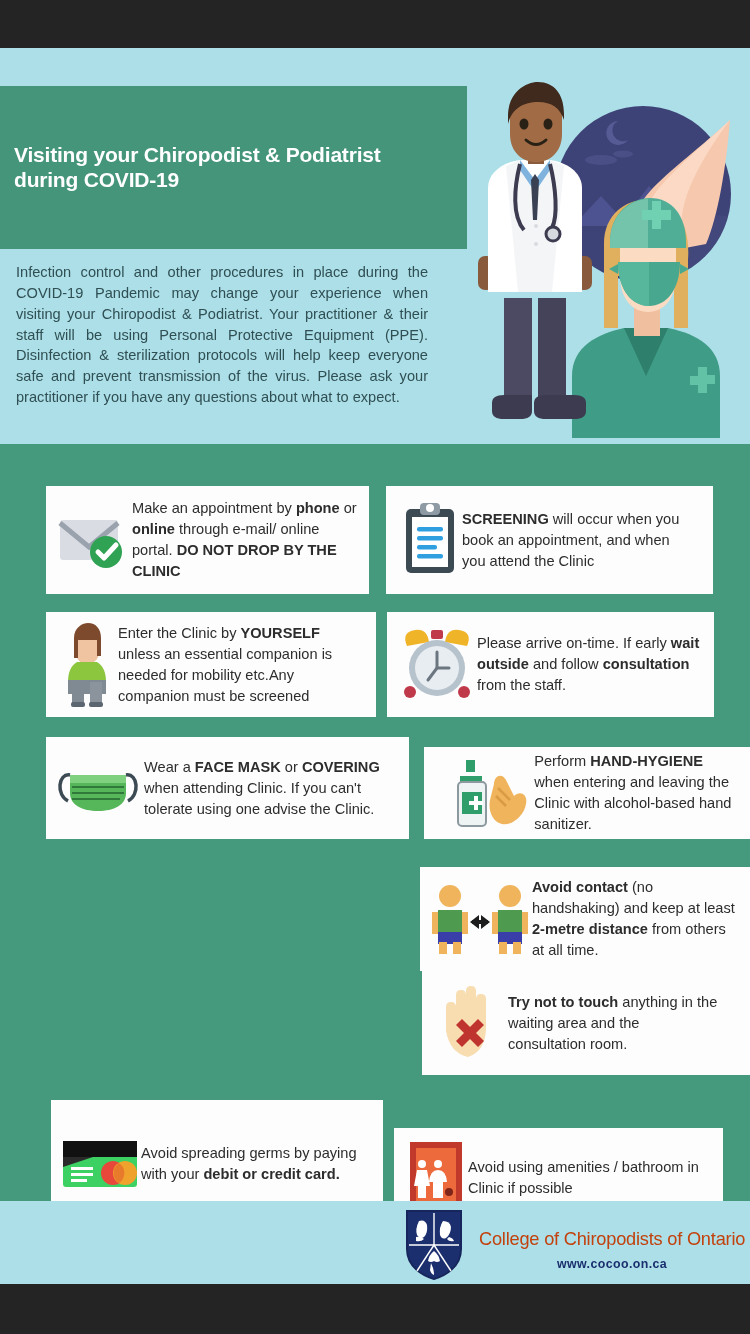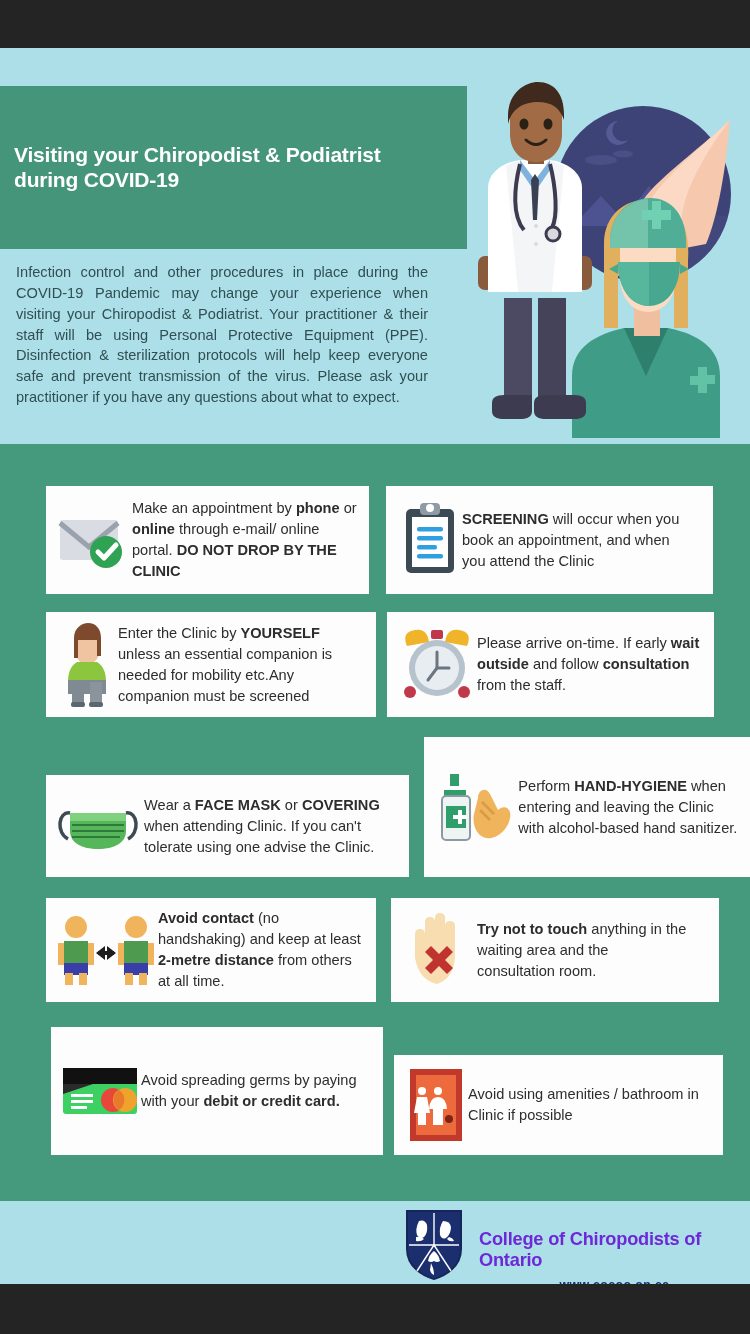--- a/index.html
+++ b/index.html
@@ -46,40 +46,40 @@
   .card .ctext b { font-weight: bold; }
 
   
   .r1 .c-left  { margin-left: 46px; width: 323px; height: 108px; padding: 9px 10px 9px 8px; }
   .r1 .c-right { margin-left: 17px; width: 327px; height: 108px; padding: 9px 16px 9px 12px; }
   .r2 { margin-top: 18px; }
   .r2 .c-left  { margin-left: 46px; width: 330px; height: 105px; padding: 7px 10px 7px 10px; }
   .r2 .c-right { margin-left: 11px; width: 327px; height: 105px; padding: 7px 14px 7px 10px; }
   .r3 { margin-top: 20px; }
   .r3 .c-left  { margin-left: 46px; width: 366px; height: 102px; padding: 7px 8px 7px 6px; }
-  .r3 .c-right { margin-left: 15px; width: 328px; height: 140px; padding: 7px 12px 7px 8px; }
-  .r4 { margin-top: 21px; }
+  .r3 .c-right { margin-left: 15px; width: 328px; height: 92px; padding: 7px 12px 7px 24px; }
+  .r4 { margin-top: 28px; flex-direction: column; }
   .r4 .c-left  { margin-left: 46px; width: 330px; height: 104px; padding: 7px 8px 7px 8px; }
   .r4 .c-right { margin-left: 15px; width: 328px; height: 104px; padding: 7px 32px 7px 10px; }
   .r5 { margin-top: 25px; }
   .r5 .c-left  { margin-left: 51px; width: 332px; height: 128px; padding: 7px 10px 7px 8px; }
   .r5 .c-right { margin-left: 11px; width: 329px; height: 100px; padding: 7px 14px 7px 10px; }
 
   
   .footer { position: relative; width: 750px; height: 83px; background: #addfe8; }
   .contact { position: absolute; left: 55px; top: 18px; width: 270px; text-align: center; color: #1b2f6e; }
   .contact .c1 { font-size: 11.5px; font-style: italic; font-weight: bold; letter-spacing: 0.2px; }
   .contact .c2 { margin-top: 4px; font-size: 11.8px; font-weight: bold; letter-spacing: 0.1px; }
   .contact .c2 span { display: inline-block; }
   .contact .c2 .phone { margin-right: 22px; }
 
   .brand { position: absolute; left: 405px; top: 8px; display: flex; align-items: flex-start; }
   .brand .shield { width: 58px; height: 72px; }
   .brand .names { margin-left: 16px; padding-top: 20px; }
-  .brand .org { color: #6d28d9; font-size: 18.2px; font-weight: bold; letter-spacing: -0.2px; }
+  .brand .org { color: #c2410c; font-size: 18.2px; font-weight: normal; letter-spacing: -0.2px; }
   .brand .web { margin-top: 7px; text-align: center; color: #1b2f6e; font-size: 12.4px; font-weight: bold; letter-spacing: 0.4px; }
 </style>
 </head>
 <body>
 
 <div id="screen">
 
   <div class="statusbar-top"></div>
 
   <div class="poster">

